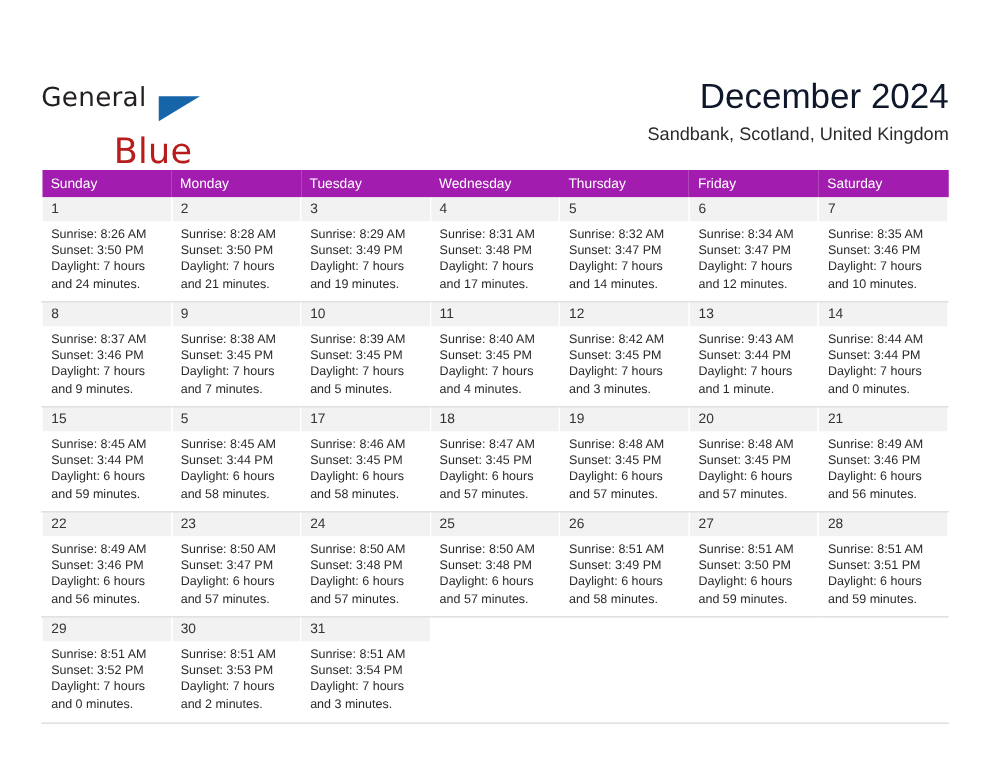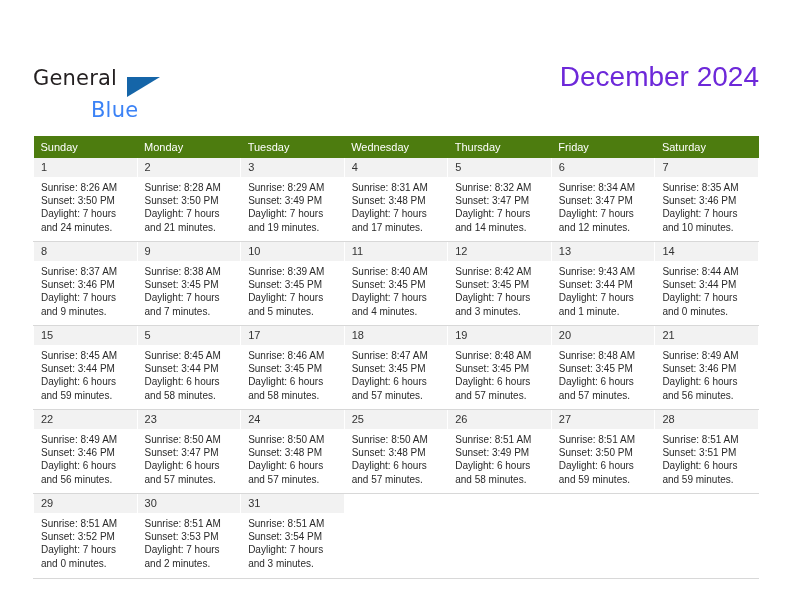--- a/index.html
+++ b/index.html
@@ -43,24 +43,24 @@
     top: 0;
     font-size: 21px;
     letter-spacing: 0.2px;
     color: #231f20;
     font-family: "DejaVu Sans", sans-serif;
     font-weight: 400;
   }
   .brand-blue {
     position: absolute;
     left: 58px;
-    top: 32px;
-    font-size: 21px;
+    top: 38px;
+    font-size: 28px;
     letter-spacing: 0.2px;
-    color: #3b82f6;
+    color: #b91c1c;
     font-family: "DejaVu Sans", sans-serif;
     font-weight: 400;
   }
   .brand-triangle {
     position: absolute;
     left: 94px;
     top: 11px;
     width: 0;
     height: 0;
     border-left: 33px solid #1565a8;
@@ -68,21 +68,21 @@
   }
   .title-block {
     position: absolute;
     right: 0;
     top: 0;
     text-align: right;
   }
   .cal-title {
     font-size: 28px;
     font-weight: 400;
-    color: #6d28d9;
+    color: #0f172a;
     line-height: 34px;
     white-space: nowrap;
   }
   .cal-subtitle {
     margin-top: 5px;
     font-size: 14.5px;
     font-weight: 400;
     color: #2b2b2b;
     line-height: 18px;
     white-space: nowrap;
@@ -91,21 +91,21 @@
   
   .calendar {
     position: absolute;
     left: 33px;
     top: 104px;
     width: 726px;
     border-collapse: collapse;
     table-layout: fixed;
   }
   .calendar th {
-    background: #4d7c0f;
+    background: #a21caf;
     color: #ffffff;
     font-size: 11px;
     font-weight: 400;
     text-align: left;
     padding: 5px 0 5px 7px;
     border: none;
     height: 12px;
     vertical-align: middle;
   }
   .calendar td {
@@ -157,20 +157,21 @@
   <div class="header">
 
     <div class="brand">
       <span class="brand-general">General</span>
       <span class="brand-triangle"></span>
       <span class="brand-blue">Blue</span>
     </div>
 
     <div class="title-block">
       <div class="cal-title">December 2024</div>
+      <div class="cal-subtitle">Sandbank, Scotland, United Kingdom</div>
     </div>
 
   </div>
 
   <table class="calendar">
     <thead>
       <tr>
         <th>Sunday</th>
         <th>Monday</th>
         <th>Tuesday</th>

